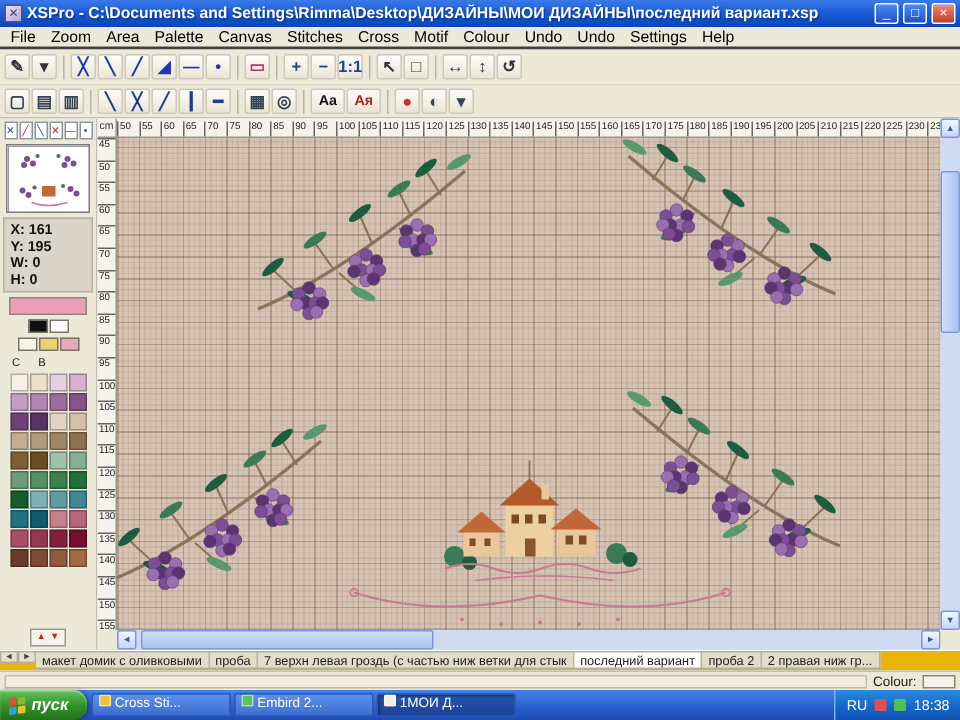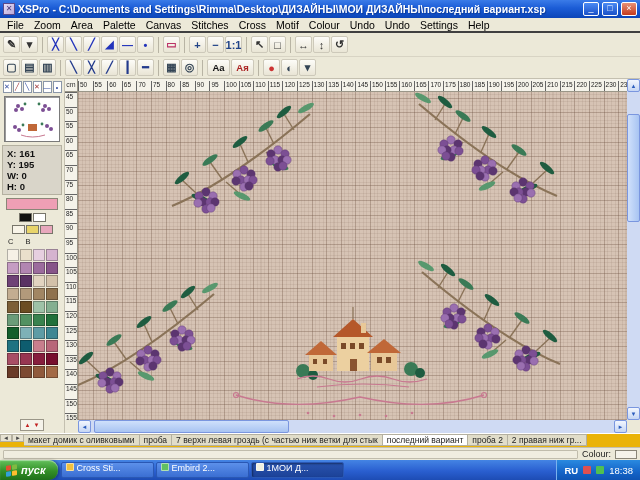--- a/index.html
+++ b/index.html
@@ -77,21 +77,21 @@
   
   .taskbar{height:20px;background:linear-gradient(180deg,#4484e4 0%,#2a5fd0 55%,#1d4cb4 100%);display:flex;align-items:center;gap:3px}
   .start{height:20px;padding:0 12px 0 6px;background:linear-gradient(180deg,#64c25c 0%,#339028 55%,#1f701a 100%);border-radius:0 9px 9px 0;color:#fff;font-weight:bold;font-style:italic;font-size:11px;display:flex;align-items:center;gap:4px;box-shadow:inset 0 1px 1px rgba(255,255,255,.45), 2px 0 3px rgba(0,0,0,.3)}
   .winflag{width:11px;height:11px;display:grid;grid-template-columns:5px 5px;grid-template-rows:5px 5px;gap:1px;transform:skewY(-8deg)}
   .winflag span{border-radius:1px}
   .task{width:93px;height:16px;flex:none;background:linear-gradient(180deg,#5c90ea,#3a6ed2);border:1px solid #2a58b4;border-radius:2px;color:#fff;font-size:9px;display:flex;align-items:flex-start;gap:3px;padding:0 4px;white-space:nowrap;overflow:hidden}
   .task.active{background:linear-gradient(180deg,#2953ae,#1c4298);box-shadow:inset 1px 1px 2px rgba(0,0,0,.4)}
   .task-icon{width:8px;height:8px;flex:none;border-radius:1px;border:1px solid rgba(255,255,255,.5)}
   .tray{margin-left:auto;height:20px;background:linear-gradient(180deg,#2a8ae0,#1464c8 60%,#0e54b4);border-left:1px solid #7ab2ee;display:flex;align-items:center;gap:5px;padding:0 7px;color:#fff;font-size:9.5px}
   .tray-ico{width:8px;height:8px;border-radius:1px}
-  .lang{font-weight:bold}
+  .lang{font-weight:normal}
 </style>
 </head>
 <body>
 
 <div class="titlebar">
   <span class="app-icon">✕</span>
   <span class="tb-caption">XSPro - C:\Documents and Settings\Rimma\Desktop\ДИЗАЙНЫ\МОИ ДИЗАЙНЫ\последний вариант.xsp</span>
   <span class="cap-btn">_</span>
   <span class="cap-btn">□</span>
   <span class="cap-btn cap-close">×</span>

